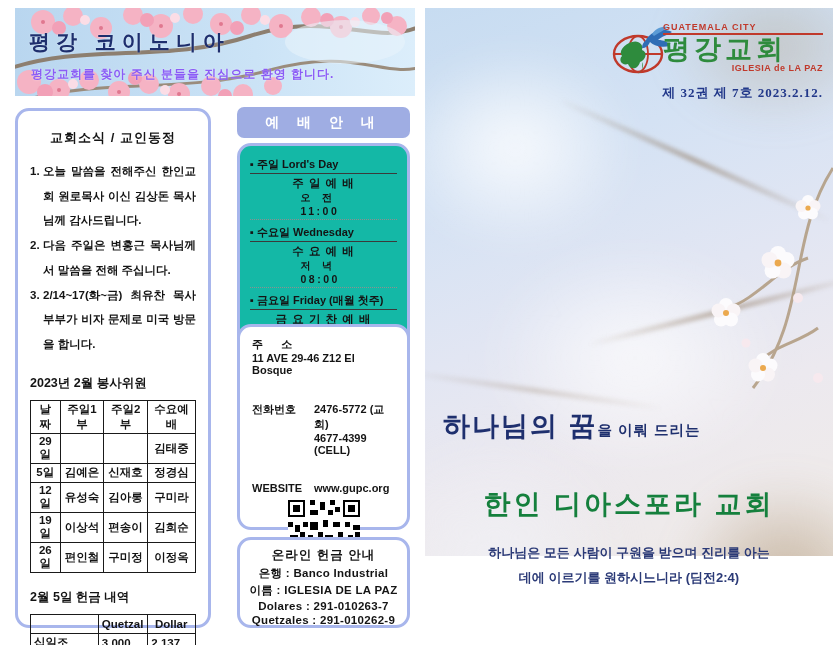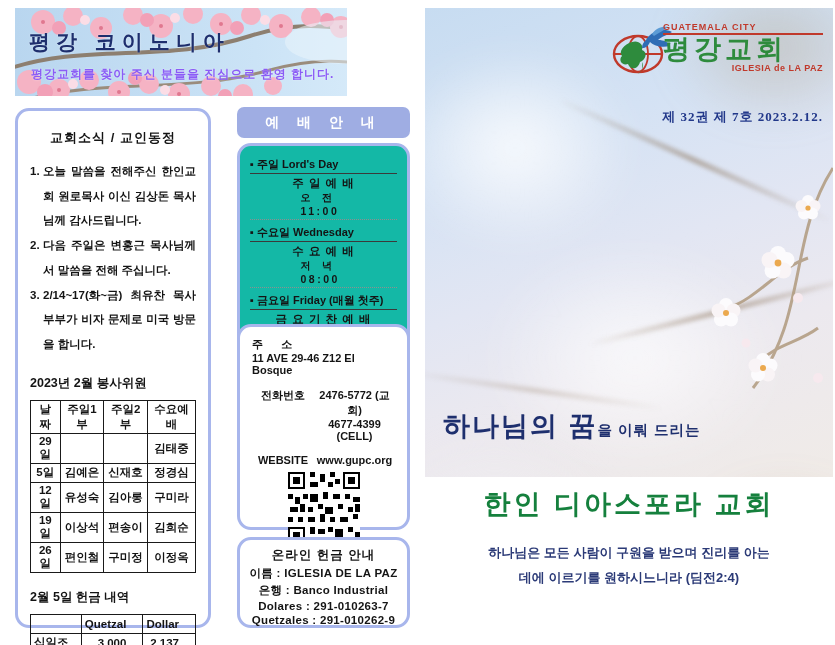--- a/index.html
+++ b/index.html
@@ -4,21 +4,21 @@
 <style>
   html,body{margin:0;padding:0;}
   body{
     width:835px;height:645px;background:#ffffff;position:relative;overflow:hidden;
     font-family:"Liberation Sans","DejaVu Sans",sans-serif;color:#141414;
   }
   .abs{position:absolute;}
   .pre{white-space:pre;}
 
   
-  .hero{left:15px;top:8px;width:332px;height:88px;overflow:hidden;}
+  .hero{left:15px;top:8px;width:400px;height:88px;overflow:hidden;}
   .hero svg{position:absolute;left:0;top:0;}
   .hero-title{position:absolute;left:14px;top:20px;font-size:21px;font-weight:bold;
     color:#1e2f6e;letter-spacing:6px;text-shadow:0 0 2px rgba(255,255,255,.6);}
   .hero-sub{position:absolute;left:16px;top:58px;font-size:12px;font-weight:bold;
     color:#8b5cf6;letter-spacing:1px;text-shadow:0 0 2px rgba(255,255,255,.6);}
 
   
   .leftbox{left:15px;top:108px;width:196px;height:520px;border:3px solid #a8b6ec;
     border-radius:14px;box-sizing:border-box;padding:12px 12px 0 12px;background:#fff;}
   .news-title{text-align:center;font-weight:bold;font-size:13px;margin-top:6px;letter-spacing:1px;}
@@ -26,57 +26,57 @@
   .news-item{display:flex;}
   .news-num{width:13px;flex:none;}
   .news-text{text-align:justify;}
   .duty-title{font-weight:bold;font-size:12.5px;margin-top:18px;}
   table{border-collapse:collapse;margin-top:8px;width:100%;}
   .duty-table td,.duty-table th,.off-table td,.off-table th{
     border:1.6px solid #1a1a1a;font-size:11.5px;font-weight:bold;padding:1px 3px;height:16px;}
   .duty-table td,.duty-table th{text-align:center;}
   .off-title{font-weight:bold;font-size:12.5px;margin-top:16px;}
   .off-table .lab{text-align:left;width:42%;}
-  .off-table .num{text-align:right;width:29%;padding-right:16px;}
+  .off-table .num{width:29%;padding-right:4px;}
   .off-table th{text-align:center;}
 
   
   .mid{left:237px;width:173px;}
   .worship-header{top:107px;height:31px;background:#9fade3;border-radius:7px;
     color:#ffffff;font-weight:bold;font-size:14px;letter-spacing:7px;
     display:flex;align-items:center;justify-content:center;}
   .worship-box{top:143px;height:208px;border:3px solid #a8b6ec;border-radius:14px;
     box-sizing:border-box;padding:6px 10px 0 10px;background:#14b8a6;}
   .w-head{font-size:11px;font-weight:bold;border-bottom:1.6px solid #3a3a3a;
     padding-bottom:1px;margin-top:5px;}
   .w-row{display:flex;justify-content:space-between;align-items:center;
     border-bottom:1.3px dotted #8f8f8f;padding:2px 0 2px 0;flex-direction:column;}
   .w-name{font-size:11.5px;font-weight:bold;letter-spacing:1px;white-space:pre;}
   .w-time{text-align:left;width:46px;flex:none;}
   .w-ampm{display:block;font-size:10px;font-weight:bold;white-space:pre;letter-spacing:2px;}
   .w-clock{display:block;font-size:10.5px;font-weight:bold;letter-spacing:2.5px;}
 
   .contact-box{top:324px;height:206px;border:3px solid #a8b6ec;border-radius:14px;
     box-sizing:border-box;padding:10px 12px;background:#fff;font-size:11px;font-weight:bold;}
-  .c-row{display:flex;margin-top:2px;text-align:center;}
+  .c-row{display:flex;margin-top:16px;}
   .c-label{width:62px;flex:none;}
   .c-val{flex:1;}
   .c-gap{height:10px;}
   .qr-wrap{display:flex;justify-content:center;margin-top:6px;}
   .servant{display:flex;margin-top:8px;}
   .servant .c-label{width:70px;}
   .servant-name{font-weight:bold;color:#000;margin-left:5px;}
 
   .giving-box{top:537px;height:91px;border:3px solid #a8b6ec;border-radius:14px;
     box-sizing:border-box;padding:7px 6px;background:#fff;text-align:center;}
   .g-title{font-size:12.5px;font-weight:bold;letter-spacing:1px;}
   .g-line{font-size:11.5px;font-weight:bold;margin-top:2px;letter-spacing:.3px;}
 
   
-  .photo{left:425px;top:8px;width:408px;height:469px;overflow:hidden;
+  .photo{left:425px;top:8px;width:408px;height:548px;overflow:hidden;
     background:linear-gradient(160deg,#c7dcf1 0%,#d4e2f4 28%,#e2e6f3 52%,#ece9ef 72%,#f0ebe7 100%);}
   .blob{position:absolute;border-radius:50%;}
   .b1{left:-30px;top:40px;width:240px;height:200px;filter:blur(18px);
     background:radial-gradient(closest-side,rgba(255,255,255,.85),rgba(255,255,255,0));}
   .b2{left:60px;top:240px;width:300px;height:220px;filter:blur(22px);
     background:radial-gradient(closest-side,rgba(255,255,255,.75),rgba(255,255,255,0));}
   .b3{left:-60px;top:430px;width:260px;height:240px;filter:blur(20px);
     background:radial-gradient(closest-side,rgba(240,240,245,.9),rgba(240,240,245,0));}
   .b4{left:250px;top:470px;width:220px;height:200px;filter:blur(18px);
     background:radial-gradient(closest-side,rgba(150,118,78,.45),rgba(150,118,78,0));}
@@ -377,22 +377,22 @@
   </div>
   <div class="servant">
     <span class="c-label">섬김이</span>
     <span>담임목사</span>
     <span class="servant-name">최유찬</span>
   </div>
 </div>
 
 <div class="abs mid giving-box">
   <div class="g-title">온라인 헌금 안내</div>
+  <div class="g-line">은행 : Banco Industrial</div>
   <div class="g-line">이름 : IGLESIA DE LA PAZ</div>
-  <div class="g-line">은행 : Banco Industrial</div>
   <div class="g-line">Dolares : 291-010263-7</div>
   <div class="g-line">Quetzales : 291-010262-9</div>
 </div>
 
 <div class="abs photo">
   <div class="blob b1"></div>
   <div class="blob b2"></div>
   <div class="blob b3"></div>
   <div class="blob b4"></div>
   <div class="blob b5"></div>
@@ -455,21 +455,21 @@
       <path d="M34,16 C40,6 52,4 60,8 C54,12 50,12 46,16 C52,16 56,18 58,22 C50,24 42,22 38,18 C36,22 34,24 30,24 C30,20 32,18 34,16 Z" fill="#2f6db5"></path>
       <path d="M40,10 C44,4 50,2 56,3 C51,7 46,9 42,12 Z" fill="#5b9bd5"></path>
     </svg>
     <span class="logo-text">
       <span class="logo-city">GUATEMALA CITY</span>
       <span class="logo-church">평강교회</span>
       <span class="logo-es">IGLESIA de LA PAZ</span>
     </span>
   </div>
 
-  <div class="abs issue" style="position:absolute;margin-top:24px;">제 32권 제 7호 2023.2.12.</div>
+  <div class="abs issue" style="position:absolute;">제 32권 제 7호 2023.2.12.</div>
 </div>
 
 <div class="abs slogan">
   <span class="slogan-big">하나님의 꿈</span><span class="slogan-small">을 이뤄 드리는</span>
 </div>
 <div class="abs churchname">한인 디아스포라 교회</div>
 <div class="abs verse">
   <span>하나님은 모든 사람이 구원을 받으며 진리를 아는</span><br>
   <span>데에 이르기를 원하시느니라 (딤전2:4)</span>
 </div>

